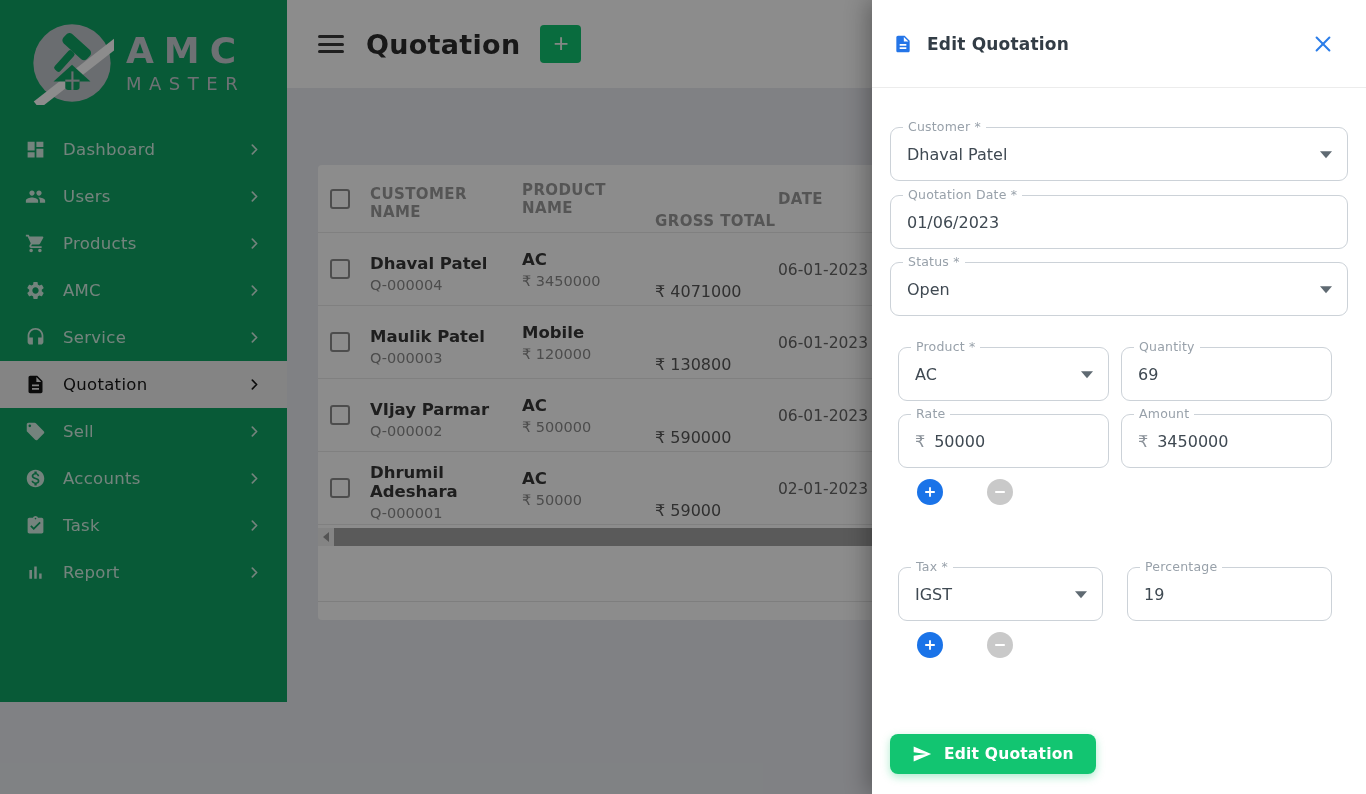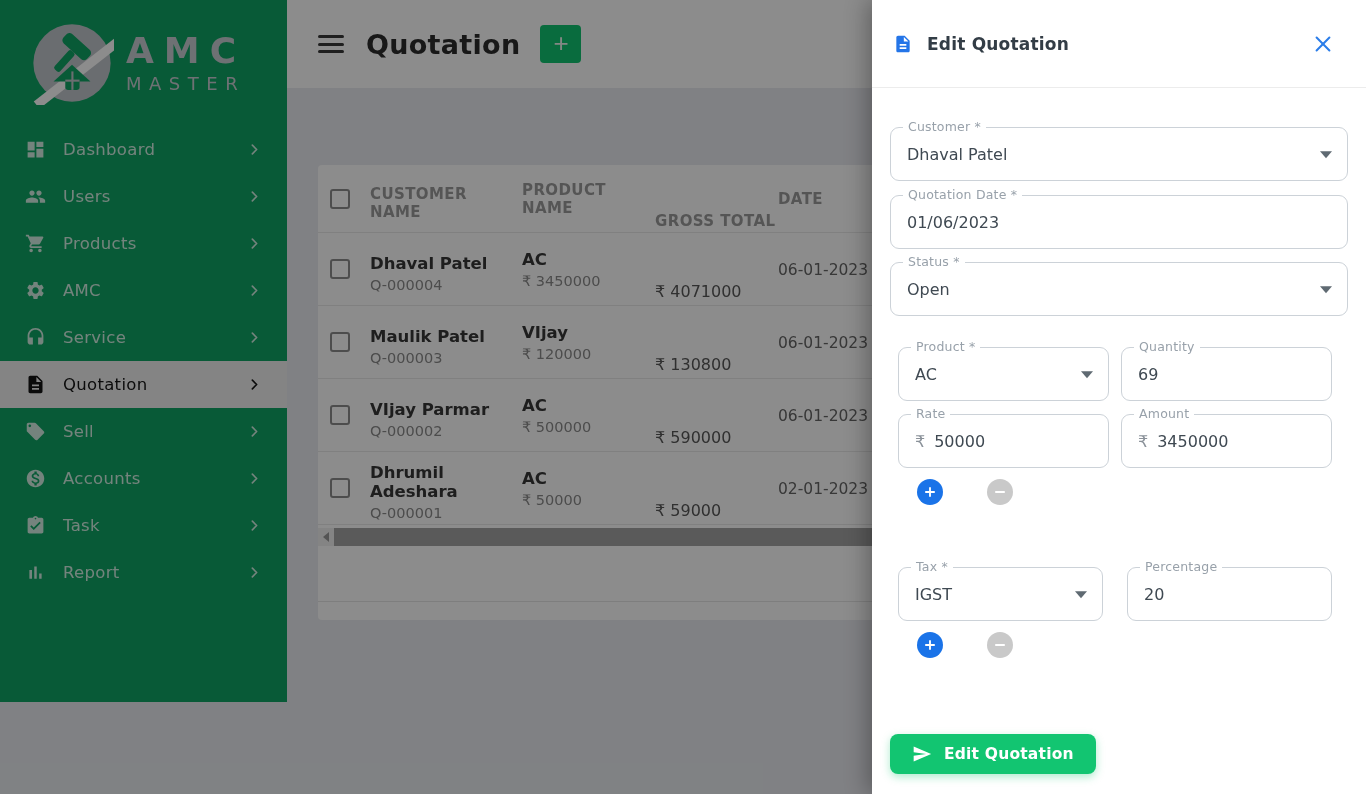--- a/index.html
+++ b/index.html
@@ -235,21 +235,21 @@
 
     <div class="trow tbodyrow">
       <div class="col-check">
           <div class="cbx"></div>
         </div>
       <div class="col-customer">
         <div class="cell-main">Maulik Patel</div>
         <div class="cell-sub">Q-000003</div>
       </div>
       <div class="col-product">
-        <div class="cell-main">VIjay</div>
+        <div class="cell-main">Mobile</div>
         <div class="cell-sub">₹ 120000</div>
       </div>
       <div class="col-gross"><span class="cell-gross">₹ 130800</span></div>
       <div class="col-date"><span class="cell-date">06-01-2023</span></div>
     </div>
 
     <div class="trow tbodyrow">
       <div class="col-check">
           <div class="cbx"></div>
         </div>
@@ -367,21 +367,21 @@
     </div>
 
     <div class="tax-grid">
       <div class="field">
         <span class="field-label">Tax *</span>
         <div class="field-value">IGST</div>
         <span class="caret"></span>
       </div>
       <div class="field">
         <span class="field-label">Percentage</span>
-        <div class="field-value">20</div>
+        <div class="field-value">19</div>
       </div>
     </div>
 
     <div class="circle-row">
       <button class="circle-btn circle-add">
         <svg viewBox="0 0 24 24" fill="none" stroke="#ffffff" stroke-width="3.2" stroke-linecap="round">
             <line x1="12" y1="5" x2="12" y2="19"></line>
             <line x1="5" y1="12" x2="19" y2="12"></line>
           </svg>
       </button>

